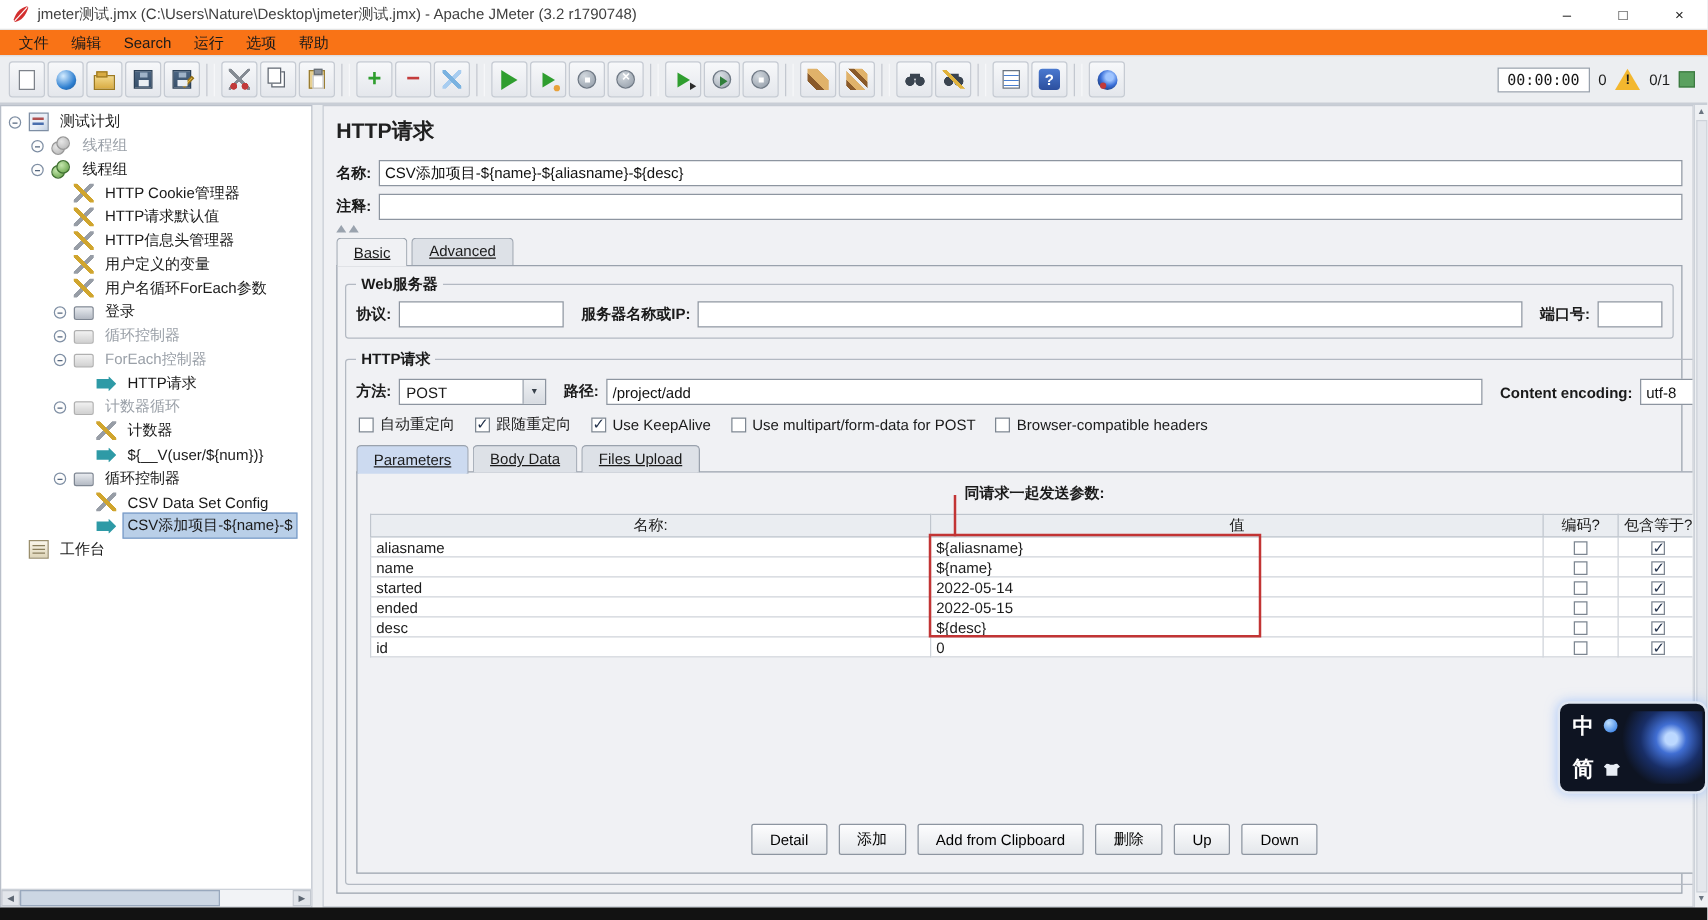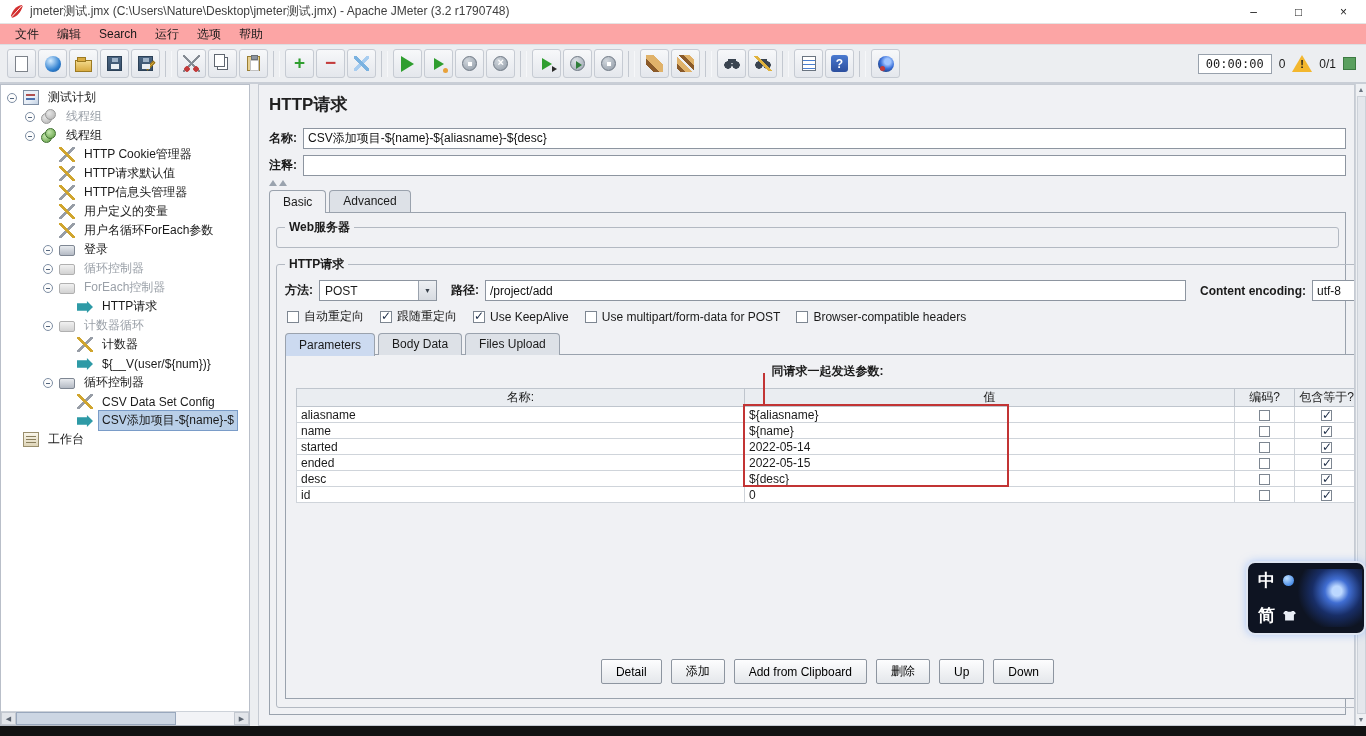--- a/index.html
+++ b/index.html
@@ -7,21 +7,21 @@
     font-family:"Liberation Sans","DejaVu Sans",sans-serif;font-size:12px;}
   body{position:relative;}
 
   
   .titlebar{height:24px;background:#fff;display:flex;align-items:center;border-bottom:1px solid #e4e4e4;}
   .app-logo{width:15px;height:15px;margin:0 6px 0 9px;flex:0 0 15px;}
   .title-text{flex:1;font-size:12px;color:#404040;white-space:nowrap;overflow:hidden;}
   .win-btn{width:45px;height:24px;display:flex;align-items:center;justify-content:center;font-size:12px;color:#222;}
 
   
-  .menubar{height:21px;background:#fca5a5;display:flex;align-items:center;padding-left:6px;border-bottom:1px solid #dcdee2;}
+  .menubar{height:21px;background:#f97316;display:flex;align-items:center;padding-left:6px;border-bottom:1px solid #dcdee2;}
   .menu-item{padding:2px 9px;white-space:nowrap;}
 
   
   .toolbar{height:39px;background:#eceef1;border-bottom:2px solid #c9ced6;display:flex;align-items:center;padding:0 6px;}
   .tbtn{width:29px;height:29px;display:flex;align-items:center;justify-content:center;margin:0 1px;
     background:linear-gradient(#f7f8fa,#e4e7ec);border:1px solid #c6cbd3;border-radius:3px;position:relative;}
   .tsep{width:7px;height:26px;margin:0 4px;border-left:1px solid #c3c8d0;border-right:1px solid #f6f7f9;}
   .tb-right{margin-left:auto;display:flex;align-items:center;gap:7px;padding-right:4px;}
   .lcd{border:1px solid #98a1ac;background:#fff;padding:2px 7px;font-family:"DejaVu Sans Mono","Liberation Mono",monospace;font-size:12px;}
   .warn{position:relative;width:0;height:0;border-left:10px solid transparent;border-right:10px solid transparent;border-bottom:17px solid #f3b72e;}
@@ -133,21 +133,21 @@
   
   .panel-title{font-size:17px;font-weight:600;color:#202020;margin:4px 0 10px 2px;}
   .frow{display:flex;align-items:center;gap:6px;margin:2px 2px 4px 2px;}
   .flabel{font-weight:bold;white-space:nowrap;}
   .tin{height:21px;border:1px solid #8d95a0;background:#fff;padding:0 4px;font:inherit;color:#111;}
   .grow{flex:1;}
   .collapse-arrows{height:8px;margin-left:2px;display:flex;gap:2px;}
   .cara{width:0;height:0;border-left:4px solid transparent;border-right:4px solid transparent;border-bottom:6px solid #9aa3ae;}
 
   .tabstrip{display:flex;margin:2px 0 0 2px;position:relative;z-index:2;}
-  .tab{padding:3px 13px 4px;border:1px solid #9aa2ad;border-bottom:none;margin-right:3px;background:#dde1e7;border-radius:4px 4px 0 0;}
+  .tab{padding:3px 13px 4px;border:1px solid #9aa2ad;border-bottom:none;margin-right:3px;background:#dde1e7;border-radius:4px 4px 0 0;text-decoration:underline;}
   .tab.selected{background:#f0f1f4;padding-top:4px;margin-bottom:-1px;}
   .ptab.selected{background:#ccdaf0;}
   .tabbody{flex:1;border:1px solid #9aa2ad;background:#f0f1f4;margin:0 2px 2px 2px;padding:4px 6px 6px;display:flex;flex-direction:column;min-height:0;}
 
   fieldset{border:1px solid #b3b9c2;border-radius:3px;padding:3px 8px 8px;margin:2px 0 6px;}
   legend{font-weight:bold;padding:0 4px;}
   fieldset.fill{flex:1;display:flex;flex-direction:column;min-height:0;margin-bottom:0;}
 
   .combo{width:118px;height:21px;border:1px solid #8d95a0;background:#fff;display:flex;align-items:center;}
   .combo-val{flex:1;padding:0 5px;}
@@ -452,20 +452,28 @@
 
     <div class="tabstrip">
       <span class="tab selected">Basic</span>
       <span class="tab">Advanced</span>
     </div>
 
     <div class="tabbody">
 
       <fieldset>
         <legend>Web服务器</legend>
+        <div class="frow" style="margin:2px 0 0;">
+          <span class="flabel">协议:</span>
+          <input class="tin" style="width: 132px;" value="">
+          <span class="flabel" style="margin-left:8px;">服务器名称或IP:</span>
+          <input class="tin grow" value="" style="">
+          <span class="flabel" style="margin-left:8px;">端口号:</span>
+          <input class="tin" style="width: 52px;" value="">
+        </div>
       </fieldset>
 
       <fieldset class="fill">
         <legend>HTTP请求</legend>
 
         <div class="frow" style="margin:4px 0 0;">
           <span class="flabel">方法:</span>
           <span class="combo">
             <span class="combo-val">POST</span>
             <span class="combo-btn">▼</span>

